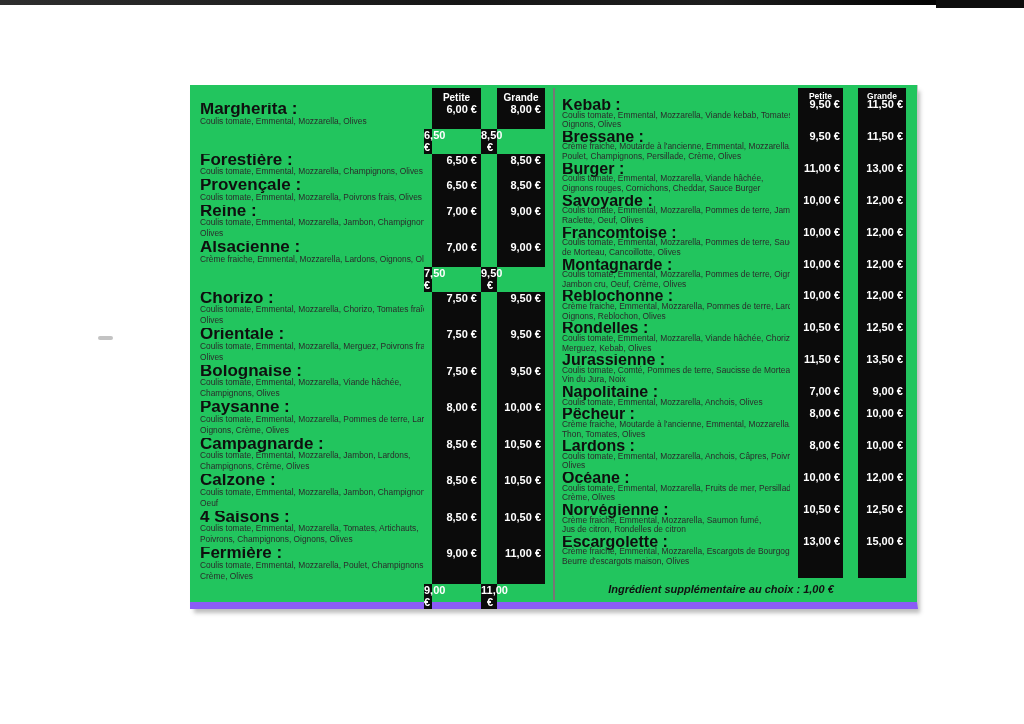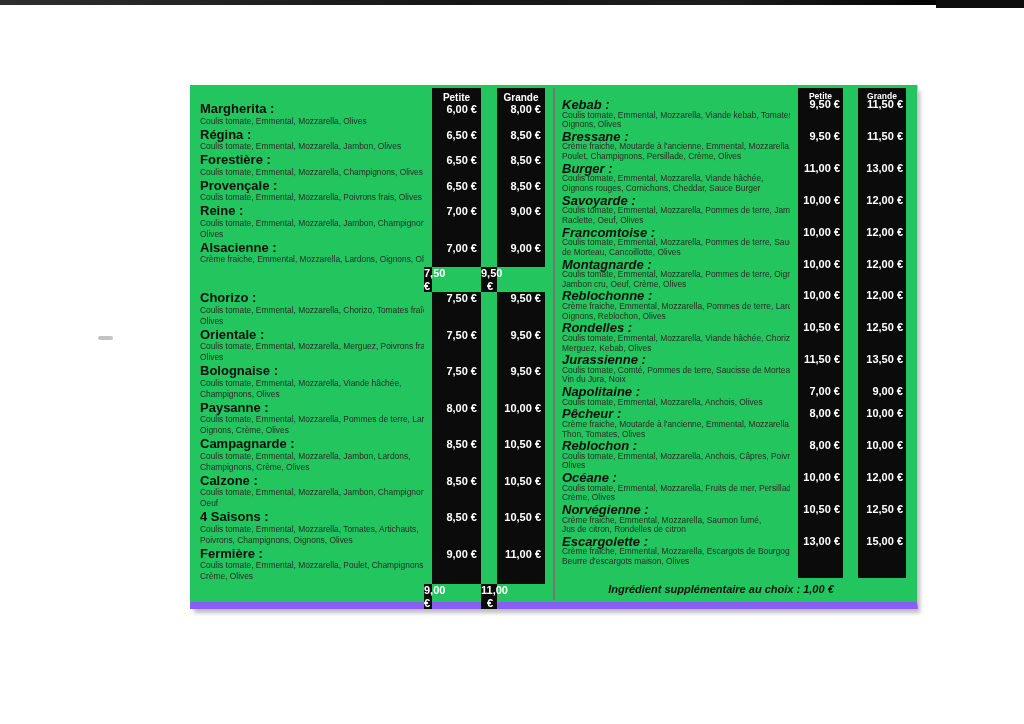--- a/index.html
+++ b/index.html
@@ -35,22 +35,22 @@
   .bar-cell { background:#0b0b0b; color:#ffffff; }
   .gap-cell { background:transparent; }
 
   .head-row { height:15px; }
   .head-row .bar-cell { text-align:center; font-weight:bold; font-size:10px; padding-top:4px; }
   .half-right .head-row { height:11px; }
   .half-right .head-row .bar-cell { font-size:8.5px; padding-top:3px; }
 
   .txt { overflow:hidden; padding-bottom:2px; }
   .half-right .txt { padding-bottom:1px; }
-  .title { font-weight:bold; font-size:13px; line-height:12.5px; color:#0f0f0f; }
-  .half-right .title { font-size:13px; line-height:11.5px;font-style:italic; }
+  .title { font-weight:bold; font-size:17px; line-height:12.5px; color:#0f0f0f; }
+  .half-right .title { font-size:16px; line-height:11.5px; }
   .ing { font-size:8.4px; line-height:11px; color:#2b2b2b; white-space:nowrap; }
   .half-right .ing { line-height:9.7px; }
 
   .price { text-align:right; font-weight:bold; font-size:11px; line-height:12.5px; padding-right:4px; }
   .half-right .price { line-height:11.5px; padding-right:3px; }
 
   .filler { flex:1 1 auto; }
 
   .note {
     position:absolute; left:359px; top:498px; width:344px;
@@ -81,24 +81,20 @@
         <div class="txt">
           <div class="title">Margherita :</div>
           <div class="ing">Coulis tomate, Emmental, Mozzarella, Olives</div>
         </div>
         <div class="gap-cell"></div>
         <div class="bar-cell price">6,00 €</div>
         <div class="gap-cell"></div>
         <div class="bar-cell price">8,00 €</div>
       </div>
       <div class="hrow">
-        <div class="txt">
-          <div class="title">Régina :</div>
-          <div class="ing">Coulis tomate, Emmental, Mozzarella, Jambon, Olives</div>
-        </div>
         <div class="gap-cell"></div>
         <div class="bar-cell price">6,50 €</div>
         <div class="gap-cell"></div>
         <div class="bar-cell price">8,50 €</div>
       </div>
       <div class="hrow">
         <div class="txt">
           <div class="title">Forestière :</div>
           <div class="ing">Coulis tomate, Emmental, Mozzarella, Champignons, Olives</div>
         </div>
@@ -371,21 +367,21 @@
           <div class="ing">Crème fraiche, Moutarde à l'ancienne, Emmental, Mozzarella,</div>
           <div class="ing">Thon, Tomates, Olives</div>
         </div>
         <div class="gap-cell"></div>
         <div class="bar-cell price">8,00 €</div>
         <div class="gap-cell"></div>
         <div class="bar-cell price">10,00 €</div>
       </div>
       <div class="hrow">
         <div class="txt">
-          <div class="title">Reblochon :</div>
+          <div class="title">Lardons :</div>
           <div class="ing">Coulis tomate, Emmental, Mozzarella, Anchois, Câpres, Poivrons,</div>
           <div class="ing">Olives</div>
         </div>
         <div class="gap-cell"></div>
         <div class="bar-cell price">8,00 €</div>
         <div class="gap-cell"></div>
         <div class="bar-cell price">10,00 €</div>
       </div>
       <div class="hrow">
         <div class="txt">

